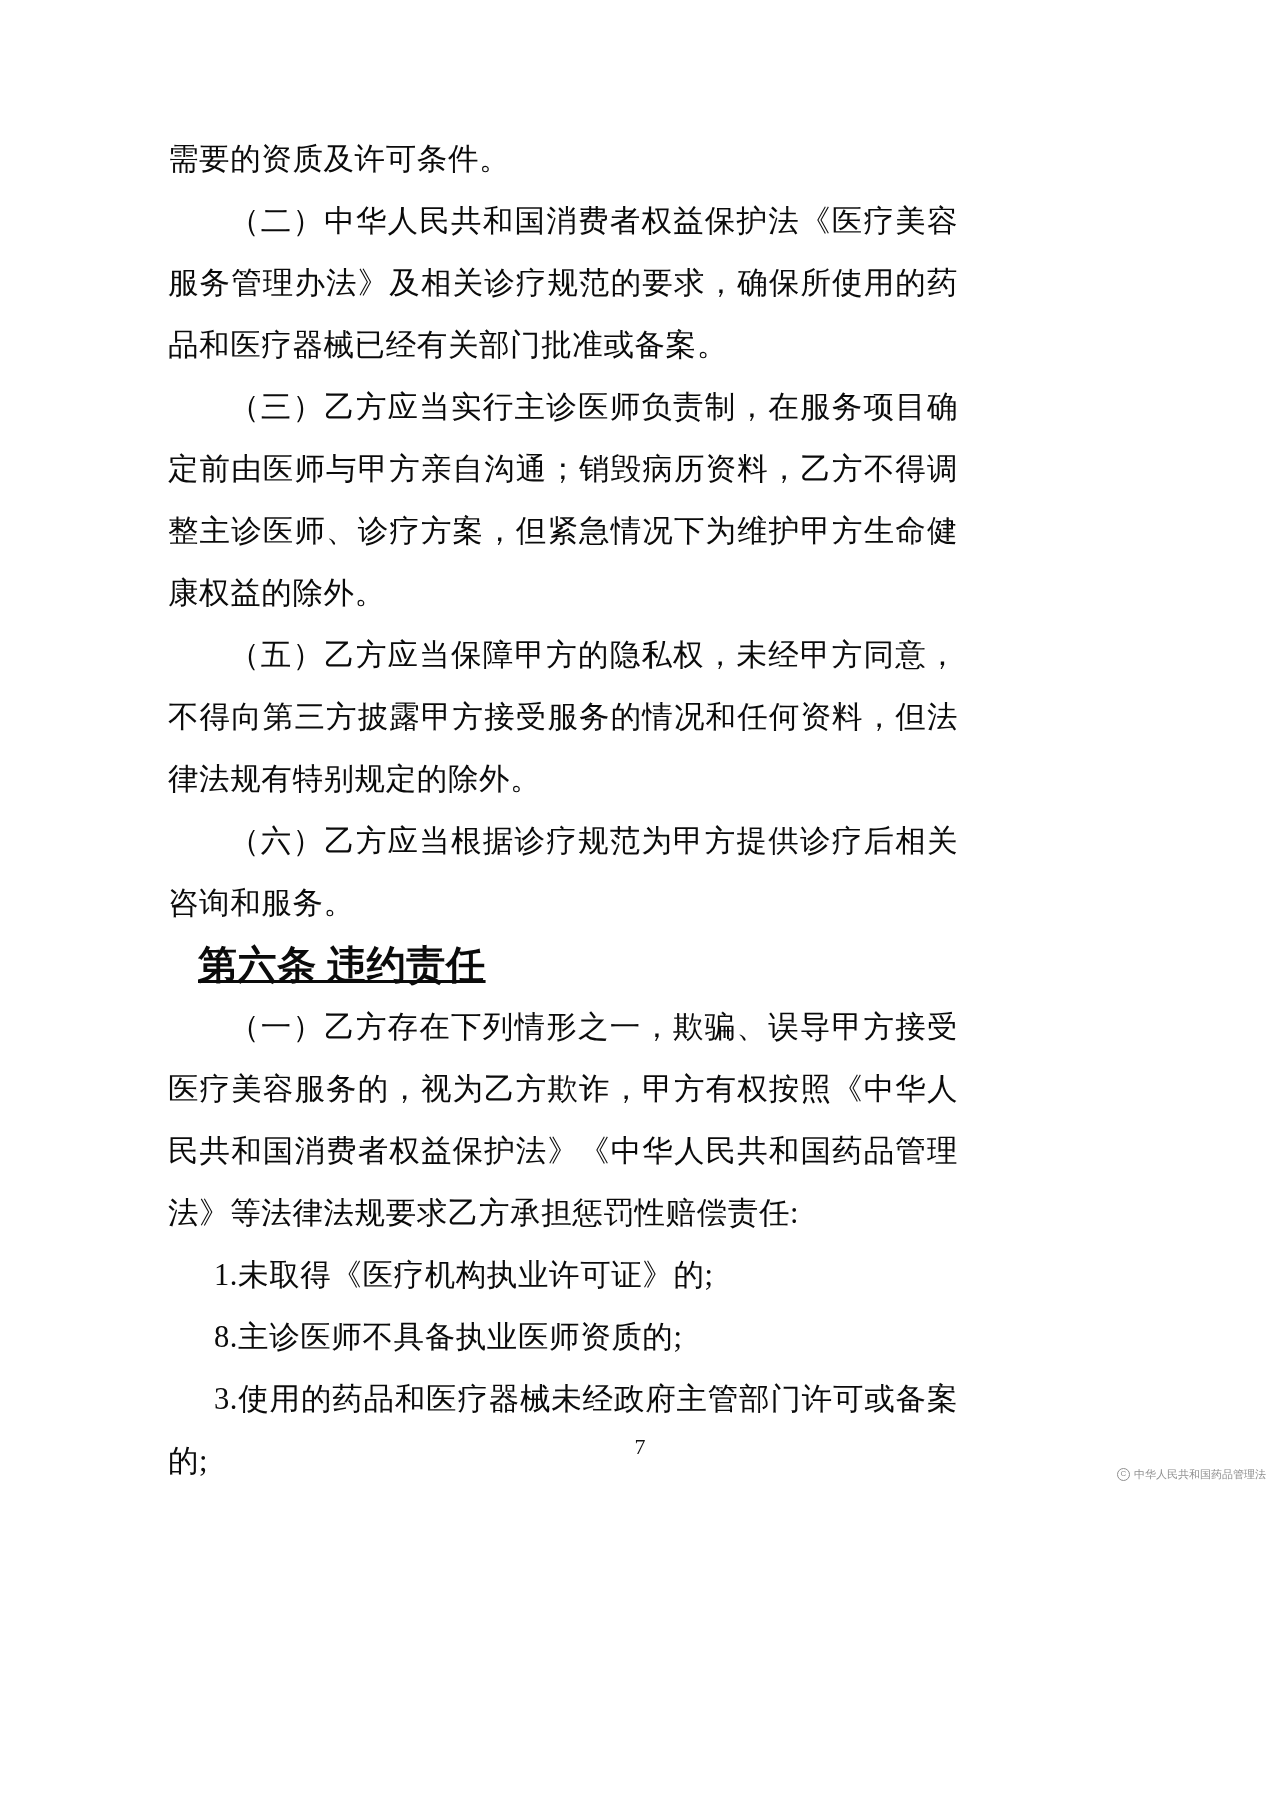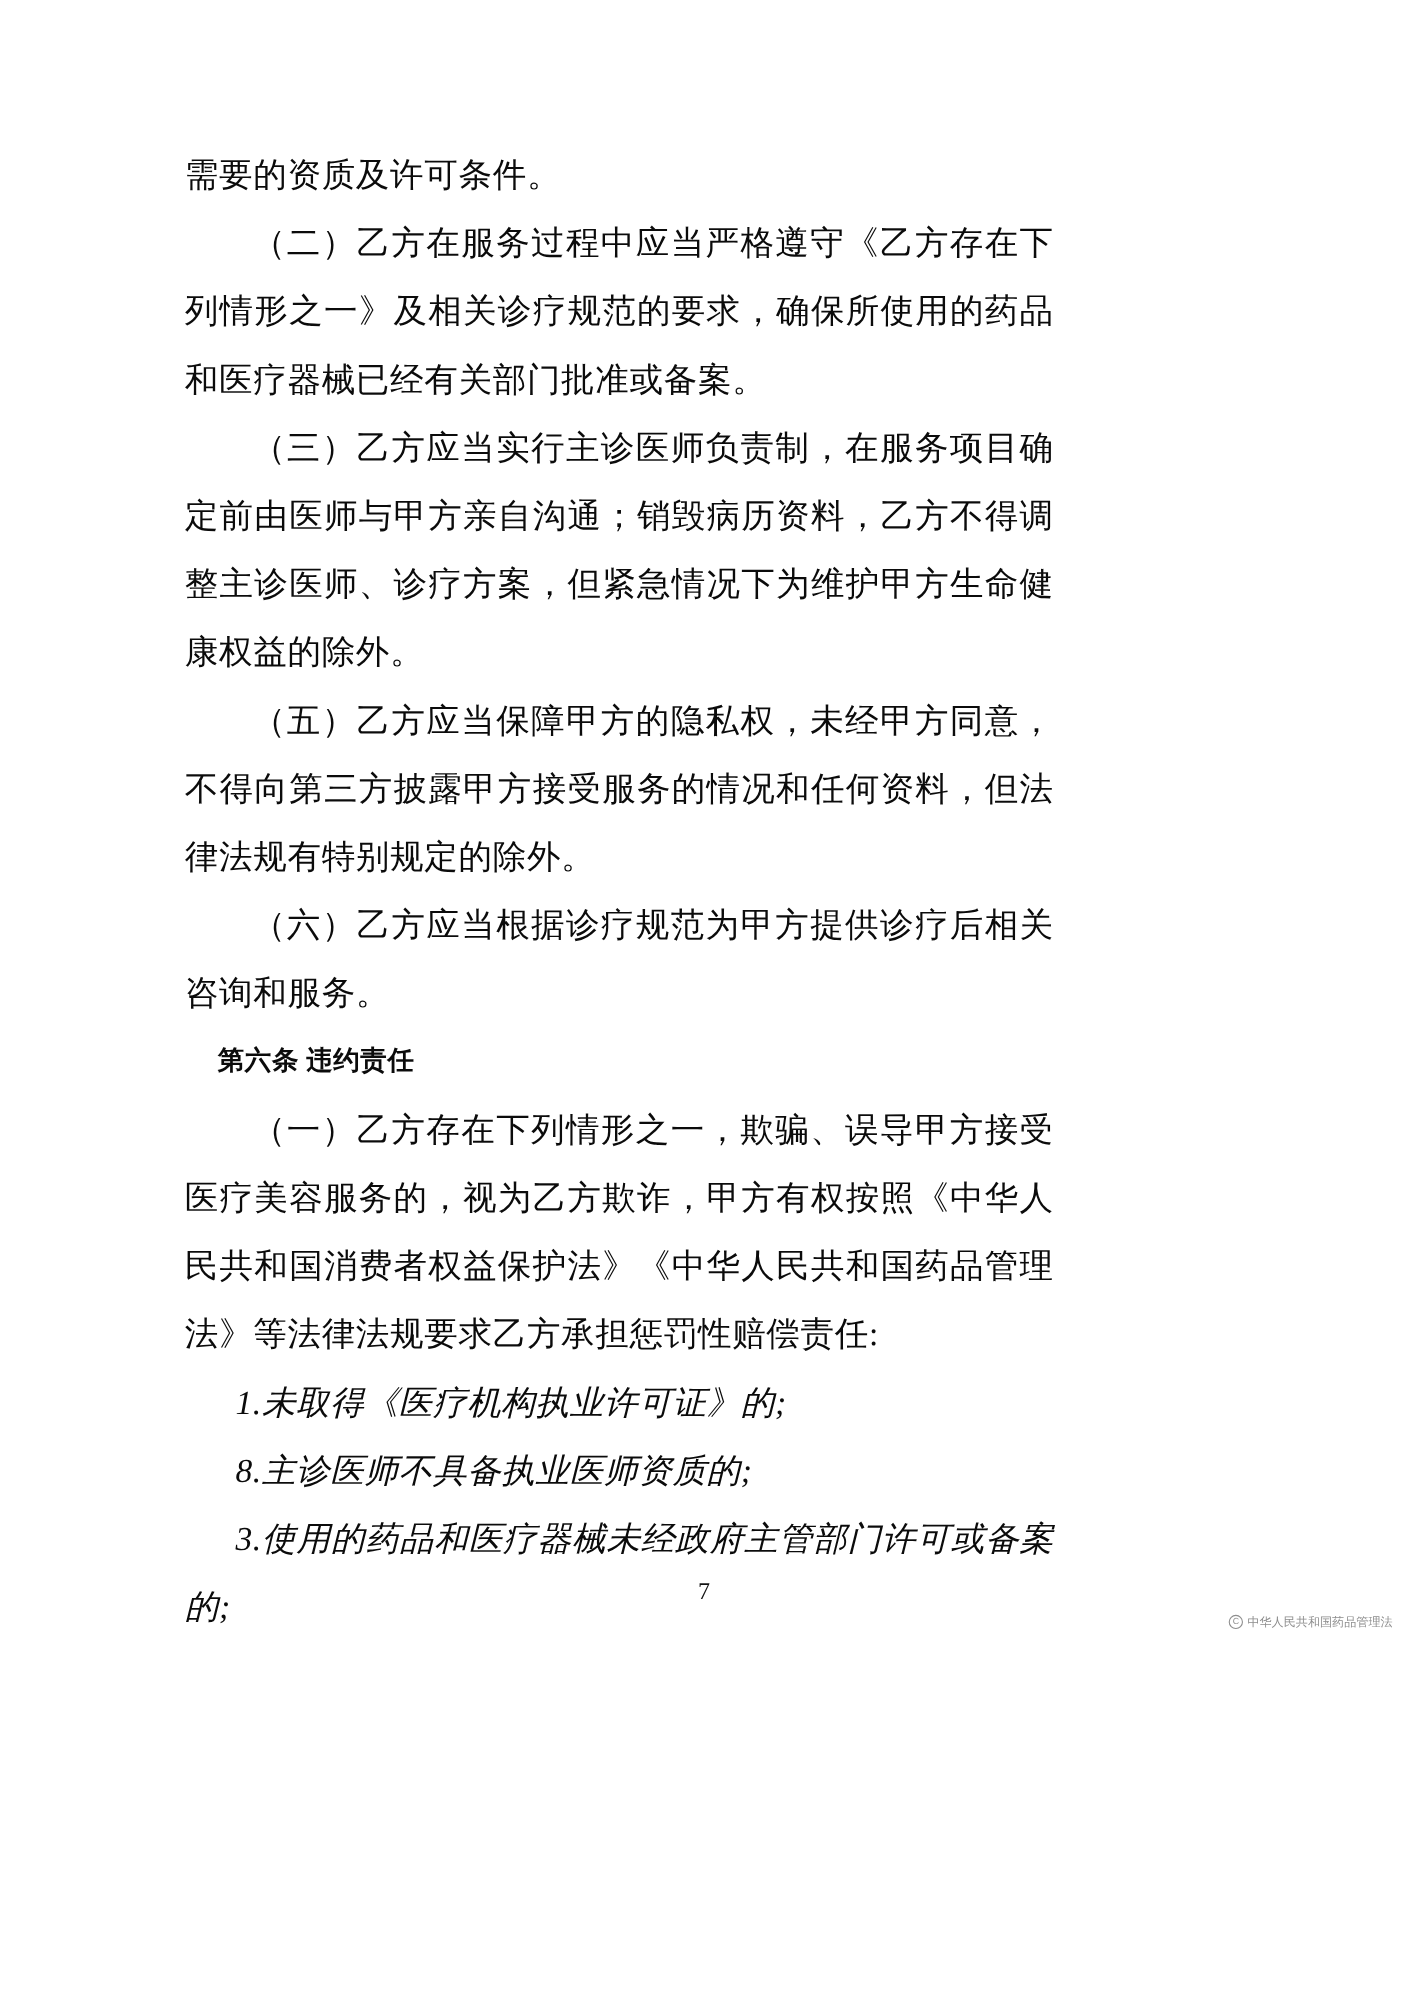--- a/index.html
+++ b/index.html
@@ -30,29 +30,29 @@
     text-align: justify;
     text-justify: inter-ideograph;
     margin: 0;
     text-indent: 0;
   }
   .indent {
     text-indent: 61px;
   }
   .indent-sm {
     text-indent: 46px;
-    font-style: italic;
   }
   .heading {
-    font-size: 24px;
+    font-size: 39px;
     line-height: 62px;
     letter-spacing: 0.6px;
     font-weight: bold;
     margin: 0;
     text-indent: 30px;
+    text-decoration: underline;
   }
   .page-number {
     position: absolute;
     left: 0;
     right: 0;
     top: 1434px;
     text-align: center;
     font-size: 22px;
     font-family: "Liberation Serif", serif;
     color: #111;
@@ -80,21 +80,21 @@
     text-align: center;
   }
 </style>
 </head>
 <body>
 
 <div class="page">
 
   <div class="content">
     <p class="para">需要的资质及许可条件。</p>
-    <p class="para indent">（二）乙方在服务过程中应当严格遵守《乙方存在下列情形之一》及相关诊疗规范的要求，确保所使用的药品和医疗器械已经有关部门批准或备案。</p>
+    <p class="para indent">（二）中华人民共和国消费者权益保护法《医疗美容服务管理办法》及相关诊疗规范的要求，确保所使用的药品和医疗器械已经有关部门批准或备案。</p>
     <p class="para indent">（三）乙方应当实行主诊医师负责制，在服务项目确定前由医师与甲方亲自沟通；销毁病历资料，乙方不得调整主诊医师、诊疗方案，但紧急情况下为维护甲方生命健康权益的除外。</p>
     <p class="para indent">（五）乙方应当保障甲方的隐私权，未经甲方同意，不得向第三方披露甲方接受服务的情况和任何资料，但法律法规有特别规定的除外。</p>
     <p class="para indent">（六）乙方应当根据诊疗规范为甲方提供诊疗后相关咨询和服务。</p>
     <p class="heading">第六条 违约责任</p>
     <p class="para indent">（一）乙方存在下列情形之一，欺骗、误导甲方接受医疗美容服务的，视为乙方欺诈，甲方有权按照《中华人民共和国消费者权益保护法》《中华人民共和国药品管理法》等法律法规要求乙方承担惩罚性赔偿责任:</p>
     <p class="para indent-sm">1.未取得《医疗机构执业许可证》的;</p>
     <p class="para indent-sm">8.主诊医师不具备执业医师资质的;</p>
     <p class="para indent-sm">3.使用的药品和医疗器械未经政府主管部门许可或备案的;</p>
   </div>
 

